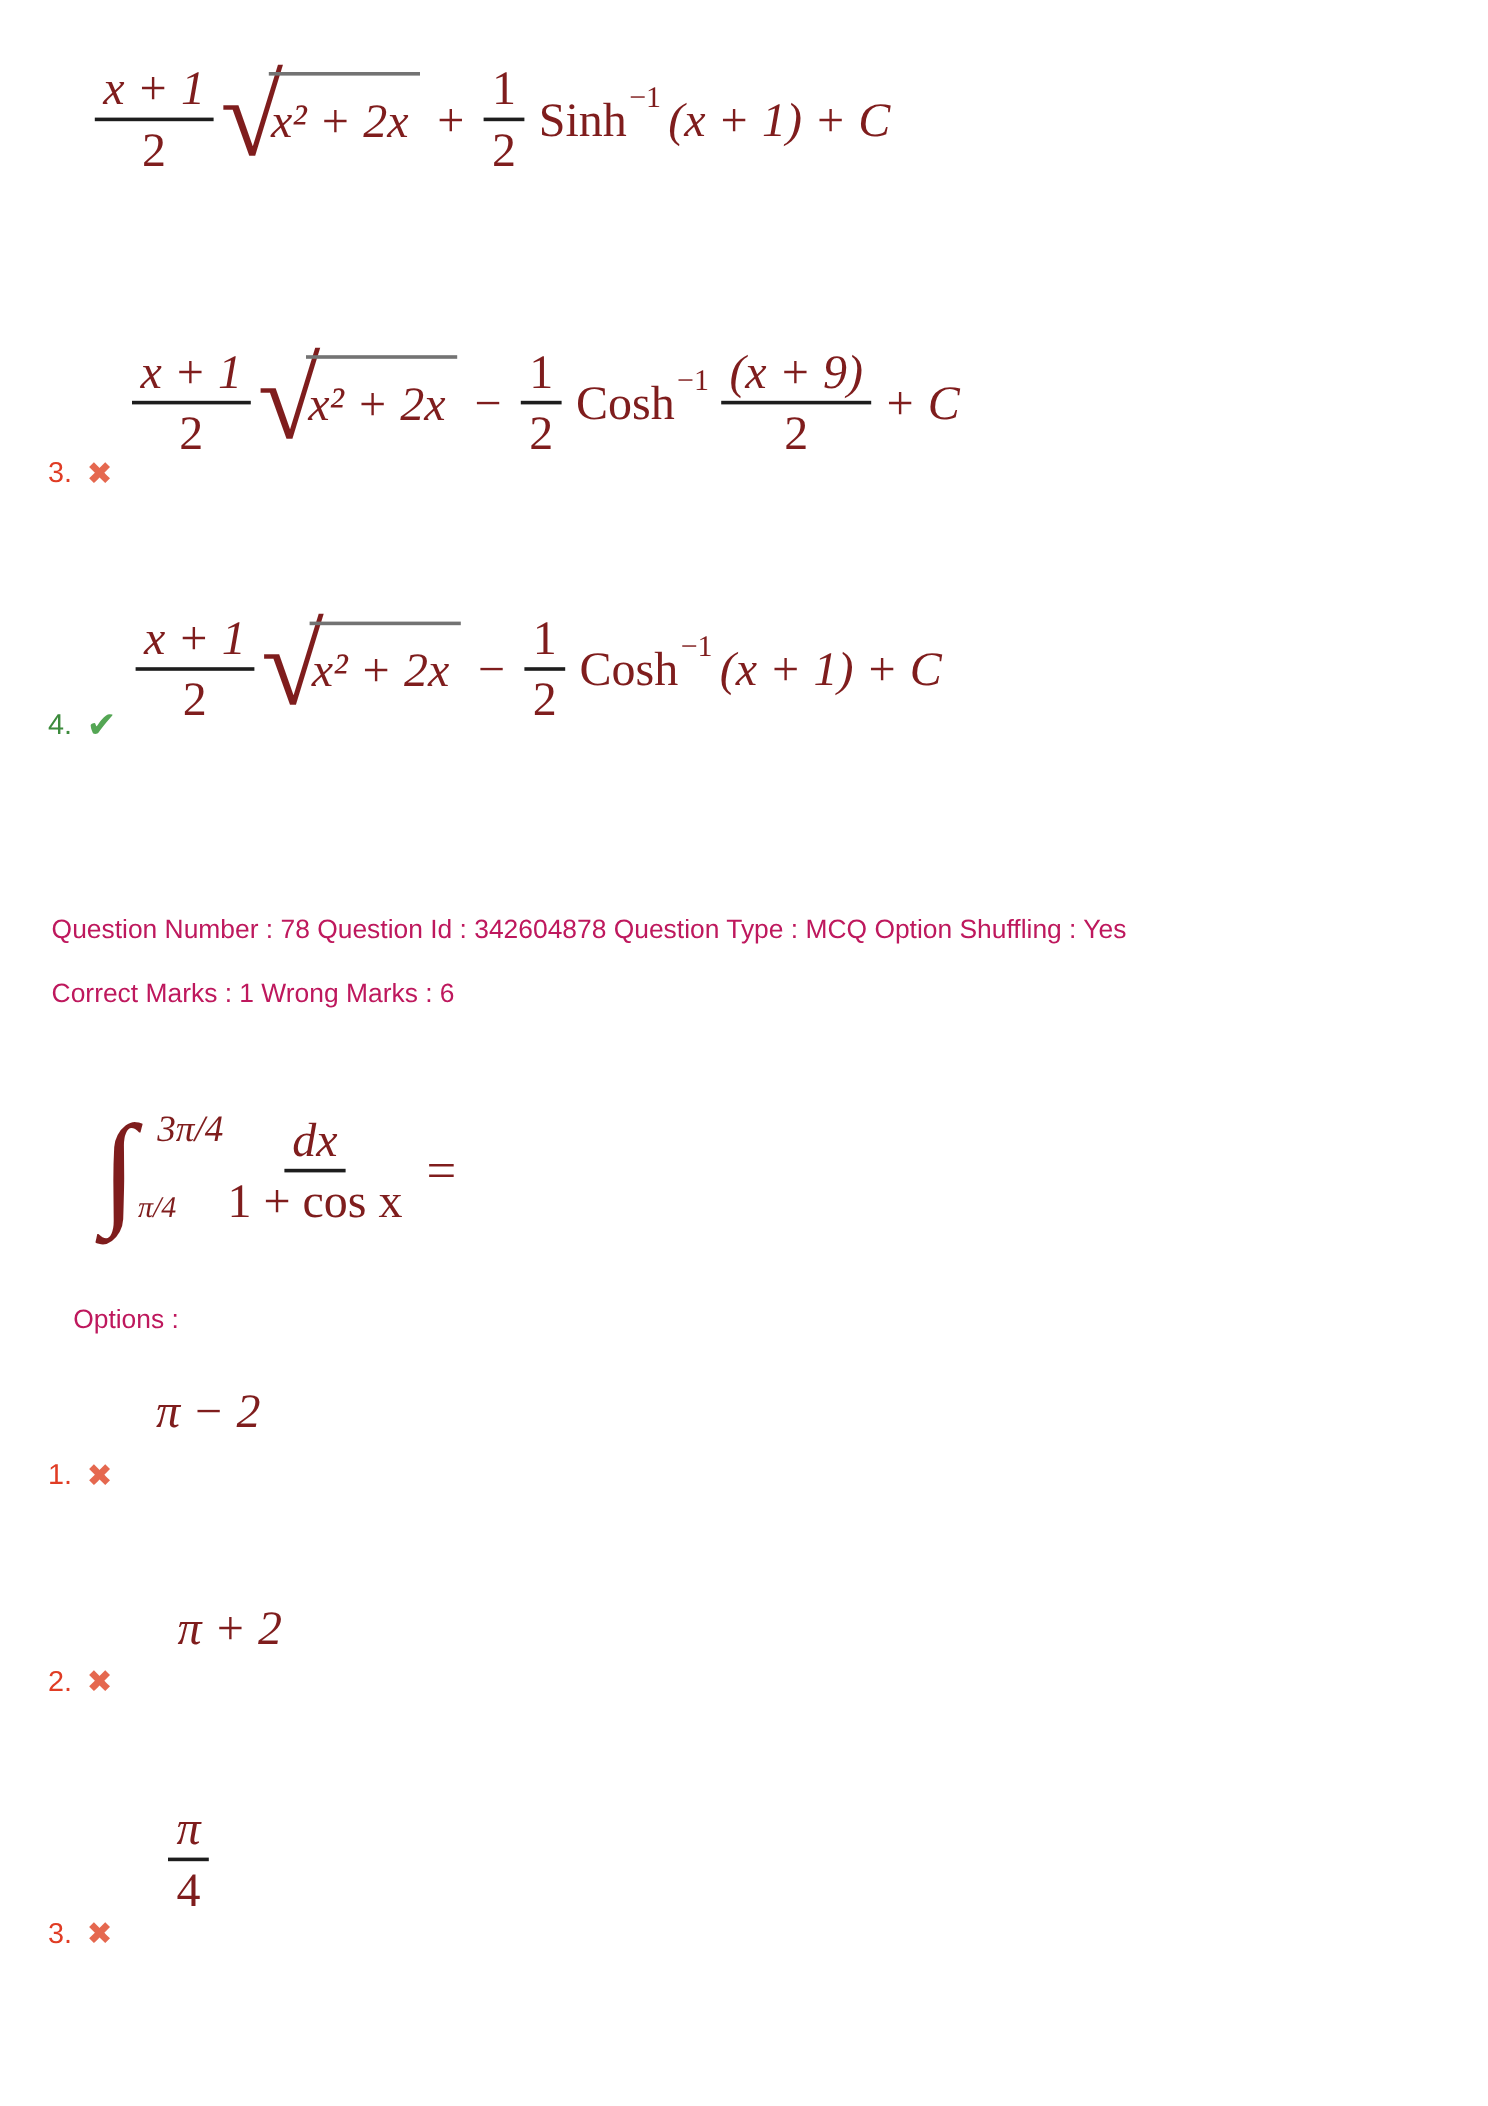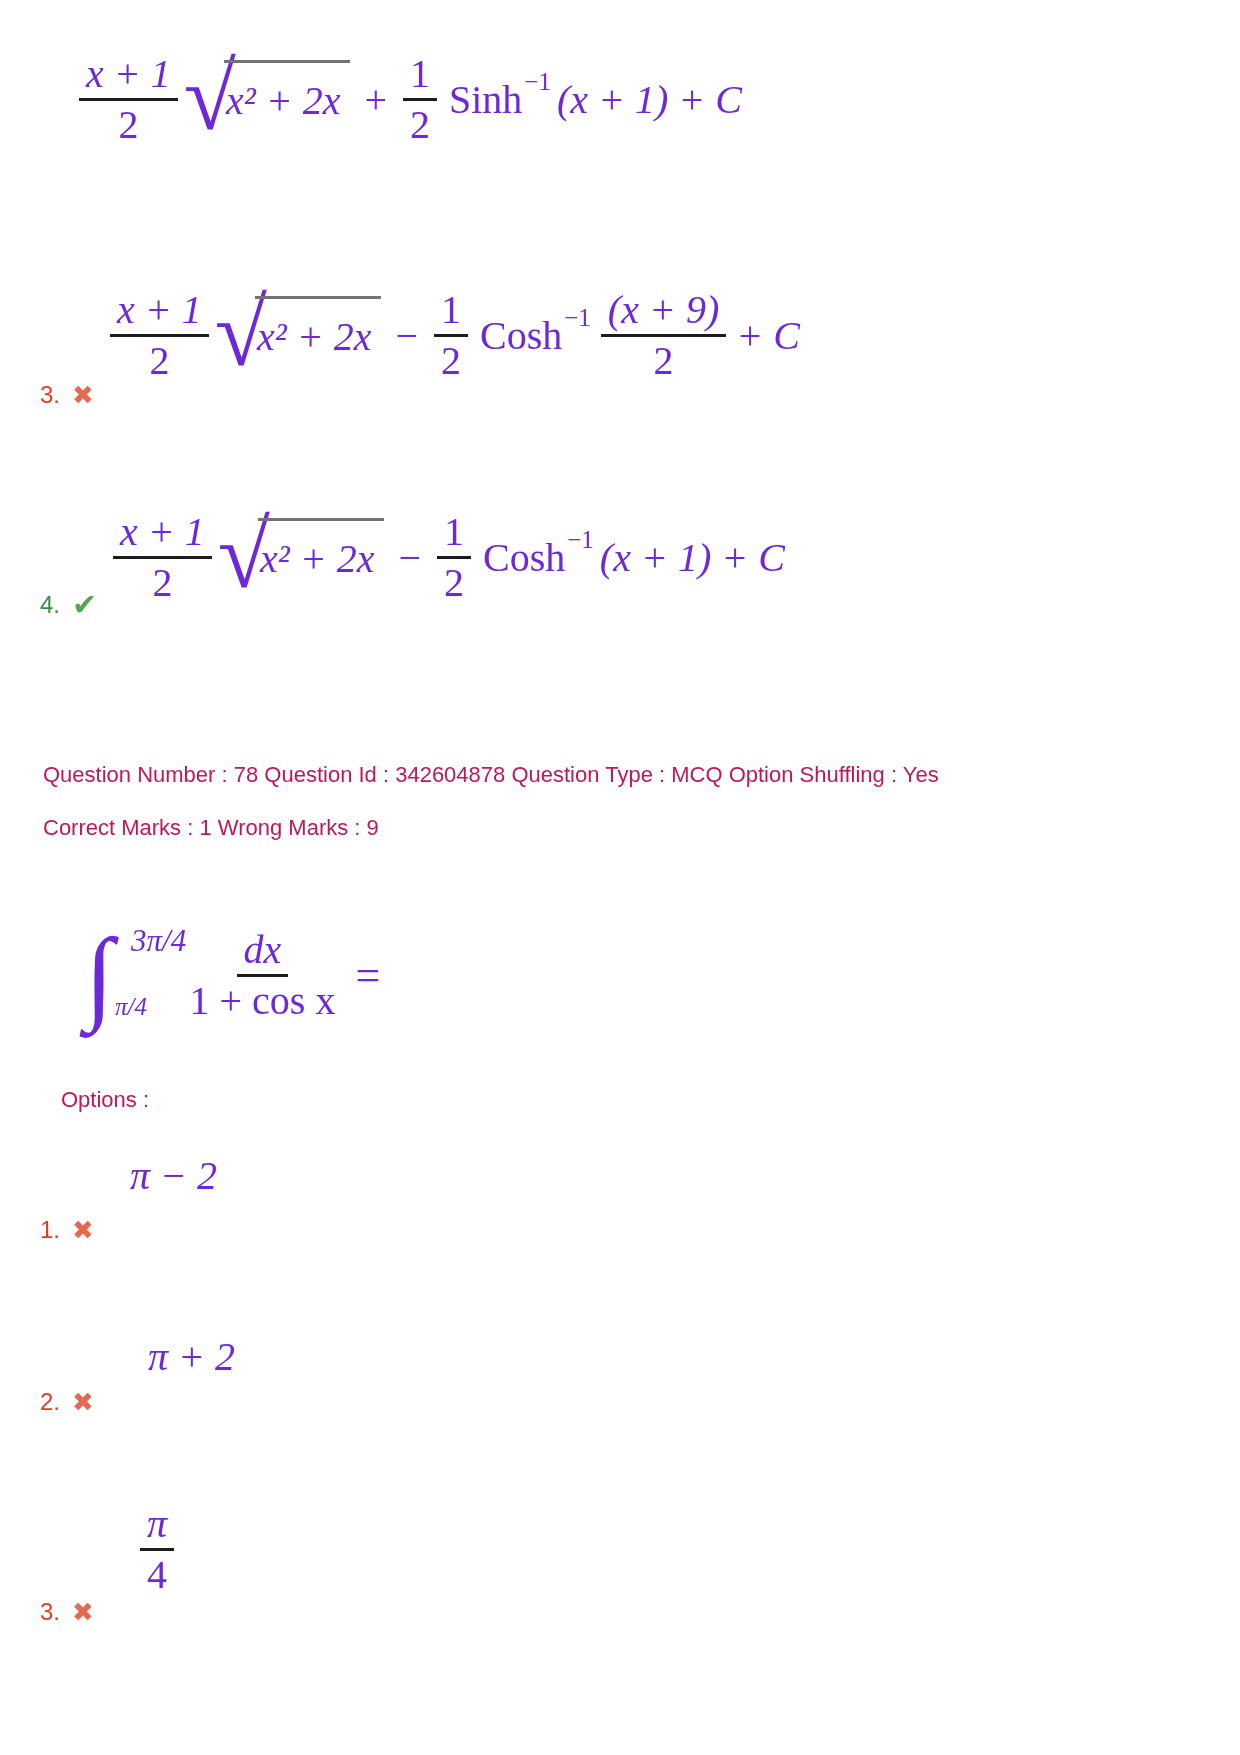--- a/index.html
+++ b/index.html
@@ -12,21 +12,21 @@
     font-family: "Liberation Serif", "DejaVu Serif", serif;
     color: #1d1d1d;
   }
 
   
   .math-row {
     position: absolute;
     display: flex;
     align-items: center;
     font-size: 40px;
-    color: #6d28d9;
+    color: #7f1d1d;
     white-space: nowrap;
   }
   .italic { font-style: italic; }
   .frac {
     display: inline-flex;
     flex-direction: column;
     align-items: center;
     line-height: 1.08;
     margin: 0 4px;
   }
@@ -159,21 +159,21 @@
     <span class="sup">−1</span>
     <span class="tail italic">(x + 1) + C</span>
   </div>
   <div class="marker" style="left:40px; top:590px;">
     <span class="correct-text">4.</span>
     <span class="marker-icon correct-icon">✔</span>
   </div>
 
   <div class="meta-block" style="left:43px; top:748px;">
     <div class="meta-line">Question Number : 78 Question Id : 342604878 Question Type : MCQ Option Shuffling : Yes</div>
-    <div class="meta-line">Correct Marks : 1 Wrong Marks : 9</div>
+    <div class="meta-line">Correct Marks : 1 Wrong Marks : 6</div>
   </div>
 
   <div class="math-row" style="left:85px; top:928px;">
     <span class="integral">
       <span class="int-sign">∫</span>
       <span class="int-upper italic">3π/4</span>
       <span class="int-lower italic">π/4</span>
     </span>
     <span class="frac">
       <span class="num italic">dx</span>

